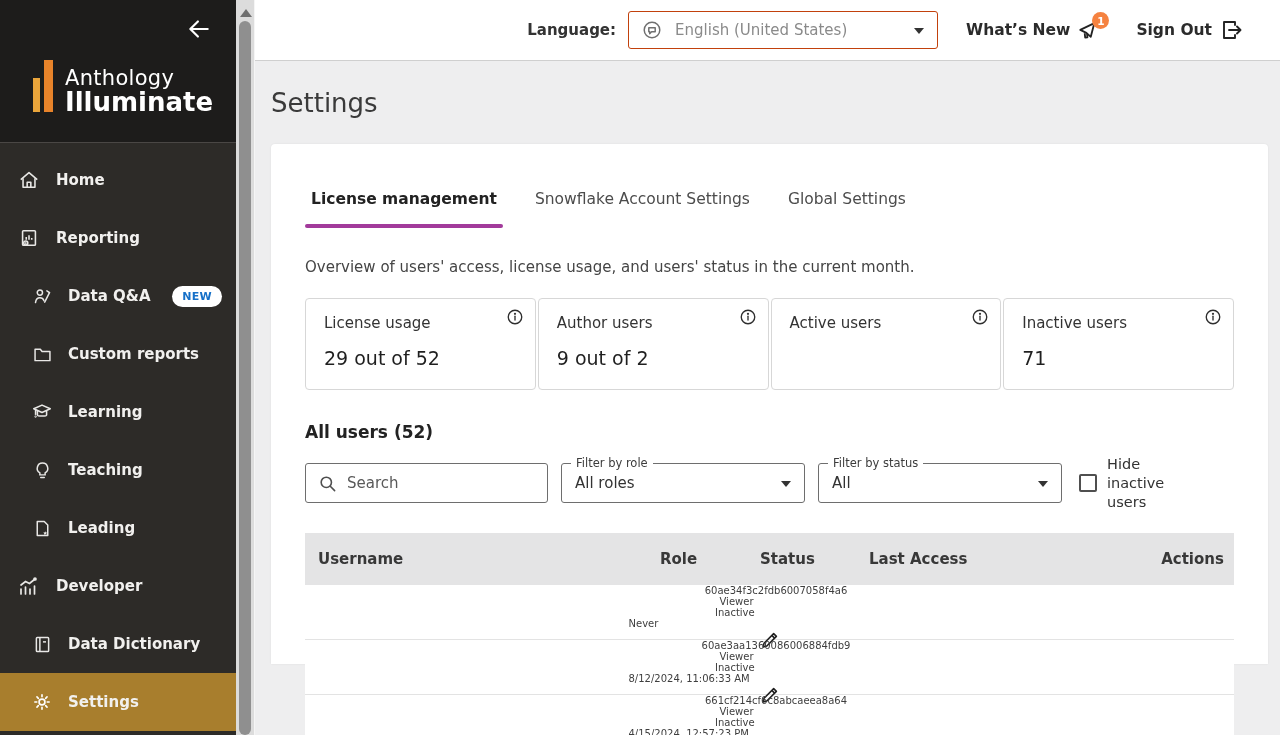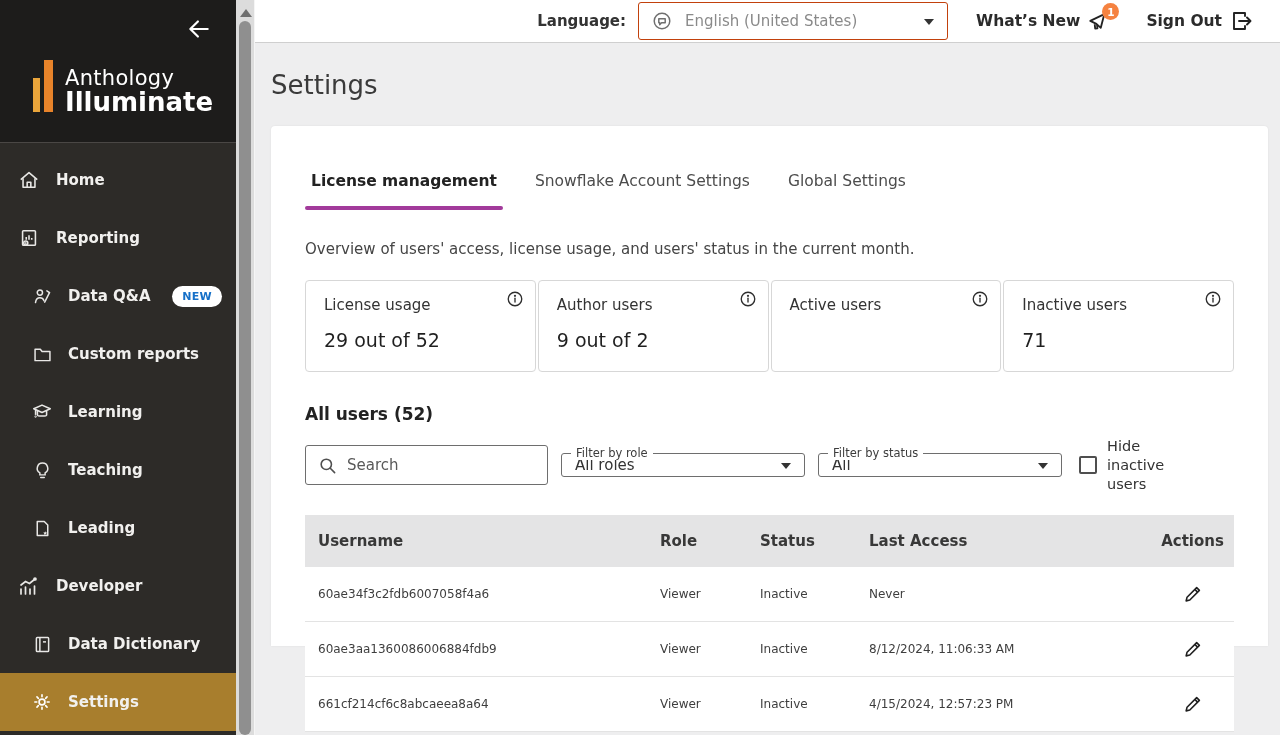--- a/index.html
+++ b/index.html
@@ -29,22 +29,22 @@
                border-radius:11px; padding:4px 10px; letter-spacing:.3px; }
 
   
   .vscroll { position:absolute; left:236px; top:0; width:19px; height:735px; background:#dcdcdc; border-right:1px solid #f5f5f5; }
   .vscroll .up { position:absolute; top:3px; left:0; width:19px; height:14px; display:flex; justify-content:center; }
   .vscroll .up::after { content:""; border-left:6px solid transparent; border-right:6px solid transparent; border-bottom:8px solid #6f6f6f; }
   .vscroll .thumb { position:absolute; left:3px; top:21px; width:12px; height:714px; background:#8f8f8f; border-radius:6px; }
 
   
   .main { position:absolute; left:255px; top:0; width:1025px; height:735px; background:#eeeeef; }
-  .topbar { height:43px; background:#fff; border-bottom:1px solid #cfcfcf; display:flex; align-items:center;
-            justify-content:flex-end; padding-right:26px; }
+  .topbar { height:61px; background:#fff; border-bottom:1px solid #cfcfcf; display:flex; align-items:center;
+            justify-content:flex-end; padding-right:36px; }
   .lang-label { font-size:15px; font-weight:700; color:#333; margin-right:12px; }
   .lang-select { width:310px; height:38px; border:1px solid #c2410c; border-radius:3px; background:#fff;
                  display:flex; align-items:center; padding:0 34px 0 12px; gap:12px; position:relative; cursor:pointer; }
   .lang-value { font-size:15px; color:#8a8a8a; }
   .caret { position:absolute; right:13px; top:50%; margin-top:-2px; width:0; height:0;
            border-left:5px solid transparent; border-right:5px solid transparent; border-top:6px solid #333; }
   .whats-new { display:flex; align-items:center; gap:6px; margin-left:28px; cursor:pointer; position:relative;text-align:right; }
   .whats-new-label, .signout-label { font-size:15.5px; font-weight:700; color:#2b2b2b; }
   .megaphone-wrap { position:relative; width:26px; height:26px; }
   .notif-badge { position:absolute; top:-5px; right:-7px; width:17px; height:17px; background:#f58240; color:#fff;
@@ -70,30 +70,30 @@
   .info-btn { position:absolute; top:9px; right:11px; width:18px; height:18px; cursor:pointer; }
 
   .all-users { margin-top:32px; font-size:17px; font-weight:700; color:#222; }
 
   .controls { margin-top:13px; display:flex; align-items:center; }
   .search-box { width:243px; height:40px; border:1px solid #6e6e6e; border-radius:3px; display:flex; align-items:center;
                 padding:0 12px; gap:10px; background:#fff; }
   .search-box input { border:none; outline:none; font-size:15px; color:#ec4899; width:100%; background:transparent;
                       font-family:inherit; }
   .search-box input::placeholder { color:#595959; opacity:1; }
-  .select-box { width:244px; height:24px; border:1px solid #6e6e6e; border-radius:3px; margin-left:13px; position:relative;
+  .select-box { width:244px; height:40px; border:1px solid #6e6e6e; border-radius:3px; margin-left:13px; position:relative;
                 display:flex; align-items:center; padding:0 30px 0 13px; font-size:15px; color:#333; background:#fff; cursor:pointer; }
   .float-label { position:absolute; top:-8px; left:9px; background:#fff; padding:0 5px; font-size:11.5px; color:#3c3c3c; }
   .hide-inactive { margin-left:17px; display:flex; align-items:center; gap:10px; }
   .checkbox { width:18px; height:18px; border:2px solid #4f4f4f; border-radius:2px; background:#fff; cursor:pointer; flex:0 0 18px; }
   .cb-label { font-size:14.5px; color:#333; width:94px; line-height:1.3; }
 
   .utable { margin-top:21px; }
   .thead { display:flex; align-items:center; height:52px; background:#e4e4e5; font-size:15px; font-weight:700; color:#383838; }
-  .trow  { display:flex; align-items:center; height:55px; border-bottom:1px solid #e3e3e3; font-size:12px; color:#3e3e3e; background:#fff; }
+  .trow  { display:flex; align-items:center; height:55px; border-bottom:1px solid #e3e3e3; font-size:10px; color:#3e3e3e; background:#fff;flex-direction:column; }
   .col-user   { flex:1; padding-left:13px; }
   .col-role   { width:100px; }
   .col-status { width:109px; }
   .col-access { width:282px; }
   .col-actions{ width:83px; display:flex; justify-content:center; }
   .edit-btn { width:22px; height:22px; cursor:pointer; }
 
   svg { display:block; }
 </style>
 </head>

